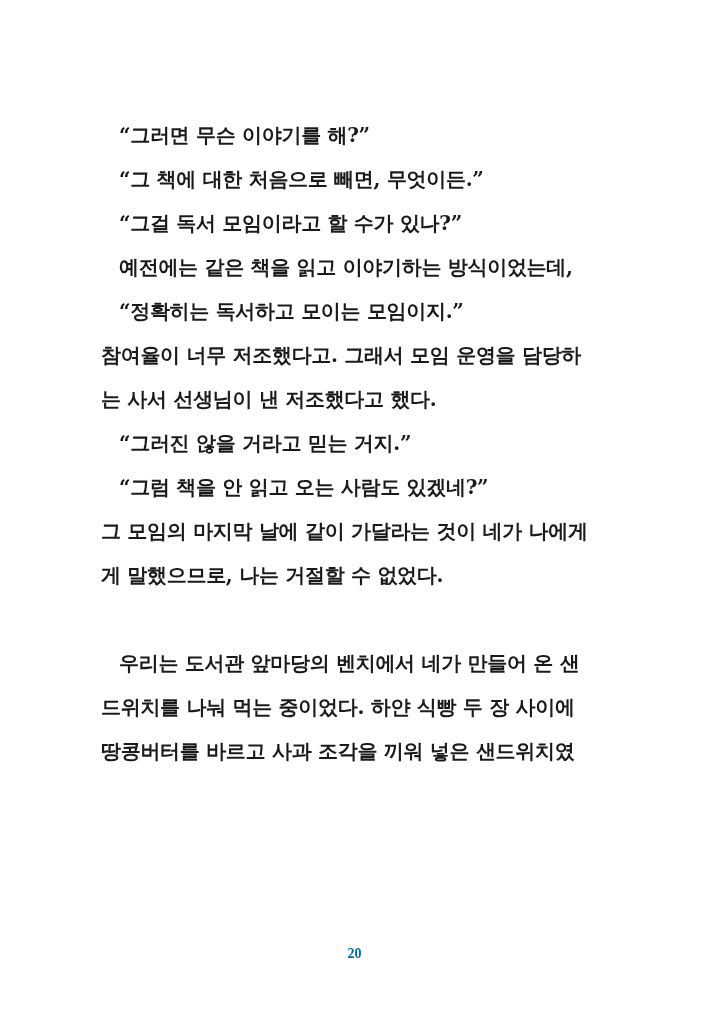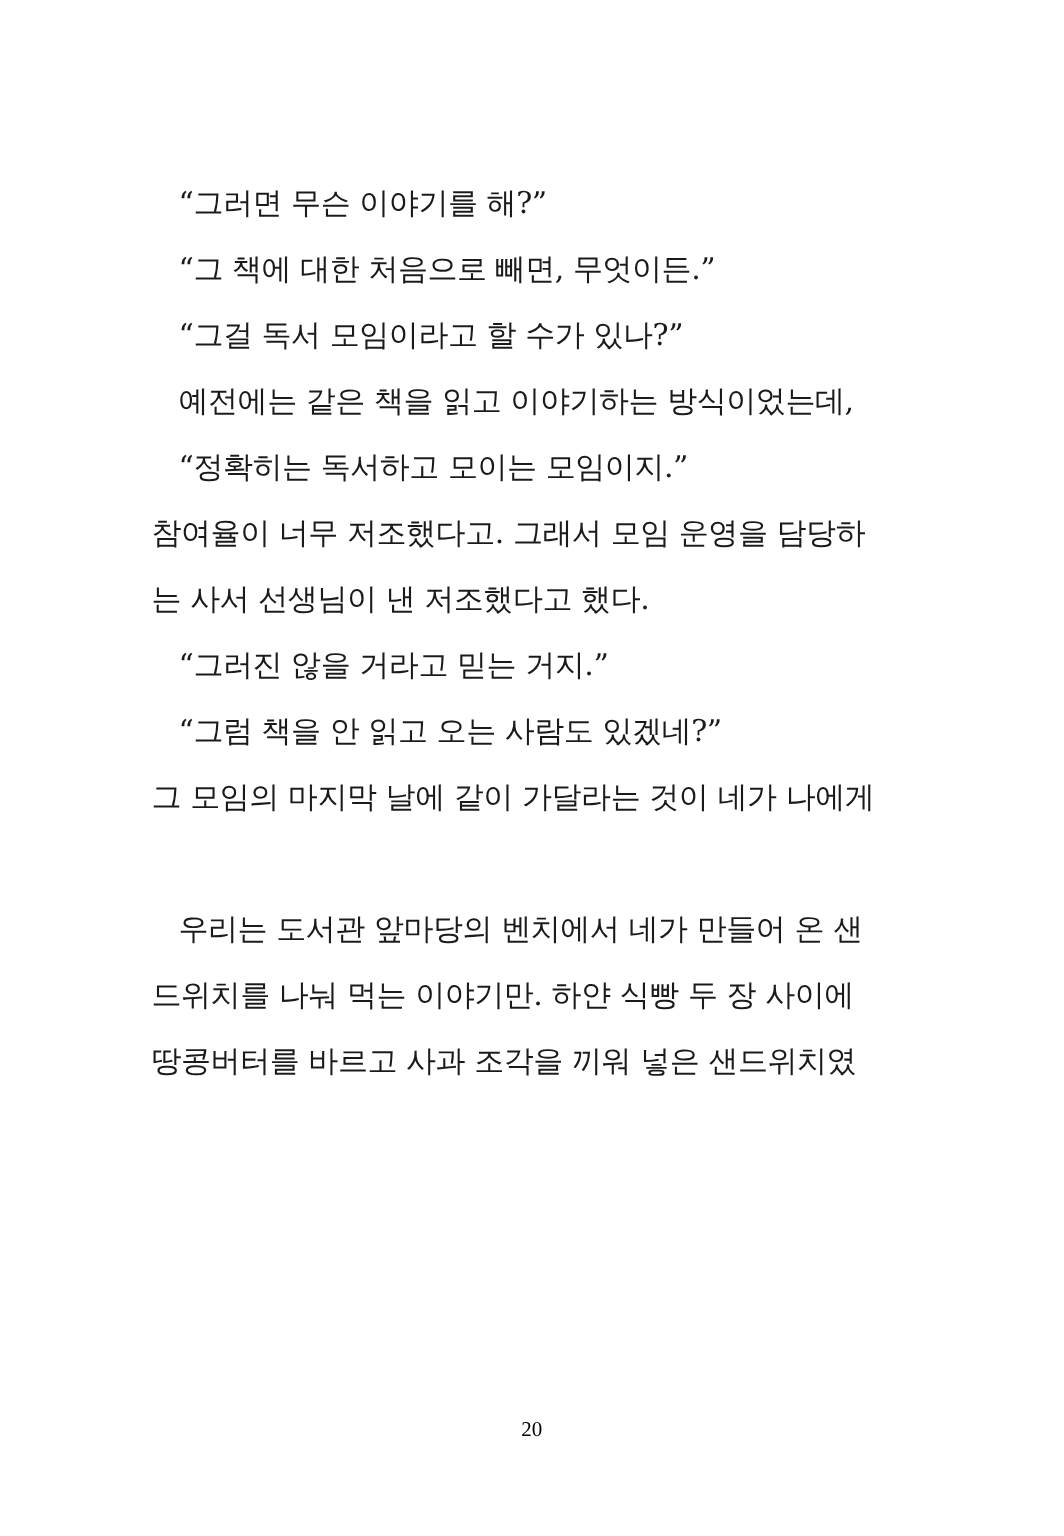--- a/index.html
+++ b/index.html
@@ -15,20 +15,21 @@
     font-family: "DejaVu Serif", "Liberation Serif", serif;
     color: #1a1a1a;
   }
   .page {
     position: absolute;
     left: 0;
     top: 0;
     width: 709px;
     height: 1024px;
     background: #ffffff;
+    font-weight: bold;
   }
   .text-body {
     position: absolute;
     left: 101px;
     top: 113px;
     width: 454px;
   }
   .line {
     height: 44px;
     line-height: 44px;
@@ -47,37 +48,38 @@
     height: 44px;
   }
   .page-number {
     position: absolute;
     left: 0;
     width: 709px;
     top: 946px;
     text-align: center;
     font-family: "Liberation Serif", "DejaVu Serif", serif;
     font-size: 14px;
-    color: #000000;
+    color: #0369a1;
   }
 </style>
 </head>
 <body>
 
 <div class="page">
   <div class="text-body">
     <div class="line indent">“그러면 무슨 이야기를 해?”</div>
     <div class="line indent">“그 책에 대한 처음으로 빼면, 무엇이든.”</div>
     <div class="line indent">“그걸 독서 모임이라고 할 수가 있나?”</div>
     <div class="line indent justify">예전에는 같은 책을 읽고 이야기하는 방식이었는데,</div>
     <div class="line indent">“정확히는 독서하고 모이는 모임이지.”</div>
     <div class="line justify">참여율이 너무 저조했다고. 그래서 모임 운영을 담당하</div>
     <div class="line">는 사서 선생님이 낸 저조했다고 했다.</div>
     <div class="line indent">“그러진 않을 거라고 믿는 거지.”</div>
     <div class="line indent">“그럼 책을 안 읽고 오는 사람도 있겠네?”</div>
     <div class="line justify">그 모임의 마지막 날에 같이 가달라는 것이 네가 나에게</div>
+    <div class="line">게 말했으므로, 나는 거절할 수 없었다.</div>
     <div class="blank"></div>
     <div class="line indent justify">우리는 도서관 앞마당의 벤치에서 네가 만들어 온 샌</div>
-    <div class="line justify">드위치를 나눠 먹는 이야기만. 하얀 식빵 두 장 사이에</div>
+    <div class="line justify">드위치를 나눠 먹는 중이었다. 하얀 식빵 두 장 사이에</div>
     <div class="line justify">땅콩버터를 바르고 사과 조각을 끼워 넣은 샌드위치였</div>
   </div>
   <div class="page-number">20</div>
 </div>
 
 </body></html>

